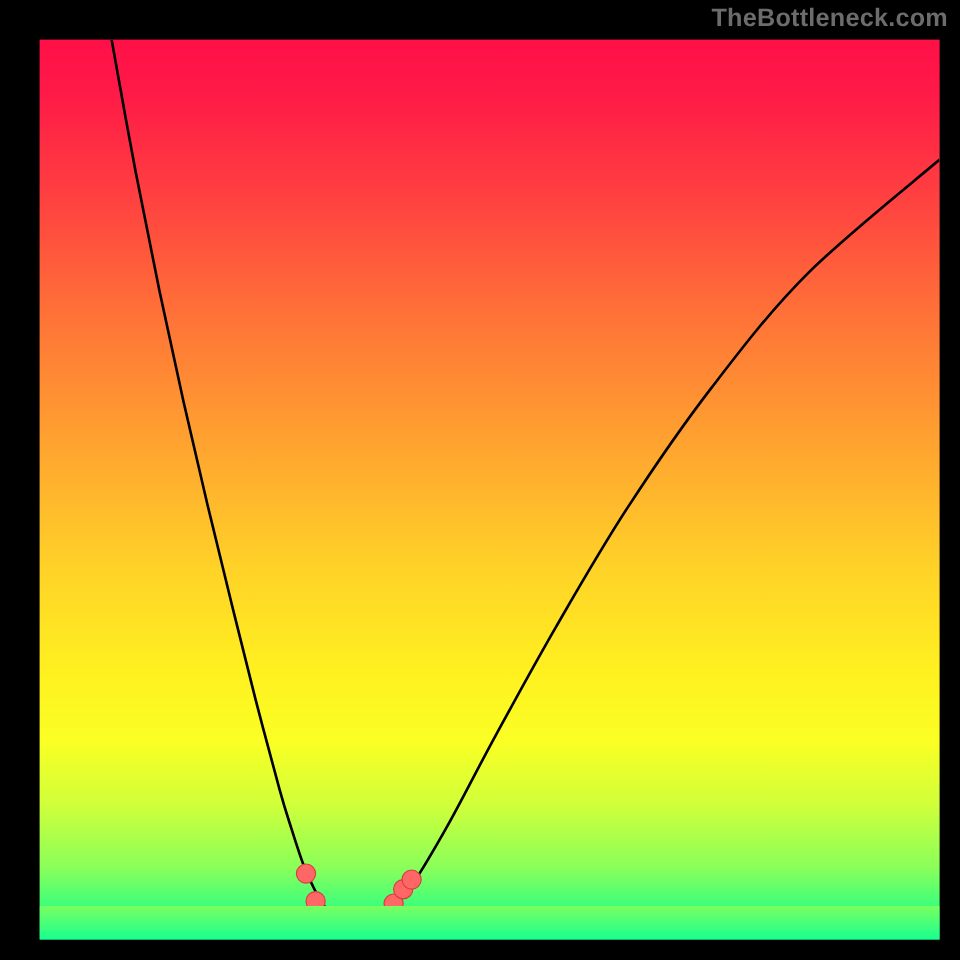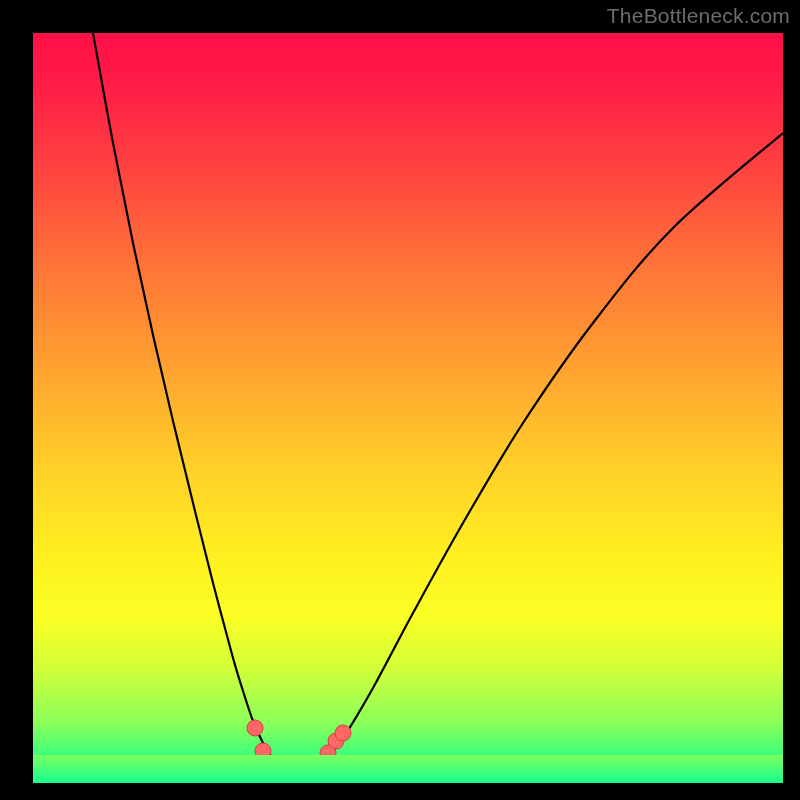--- a/index.html
+++ b/index.html
@@ -58,21 +58,21 @@
     fill: #ff6666;
     stroke: #d64040;
     stroke-width: 1;
   }
   .watermark {
     position: absolute;
     top: 4px;
     right: 10px;
     color: #6c6c6c;
     font-size: 21px;
-    font-weight: 400;
+    font-weight: 700;
     letter-spacing: 0.2px;
     user-select: none;
   }
 </style>
 </head>
 <body>
 
 <div class="frame">
   <div class="plot-area">
     <div class="green-band"></div>

